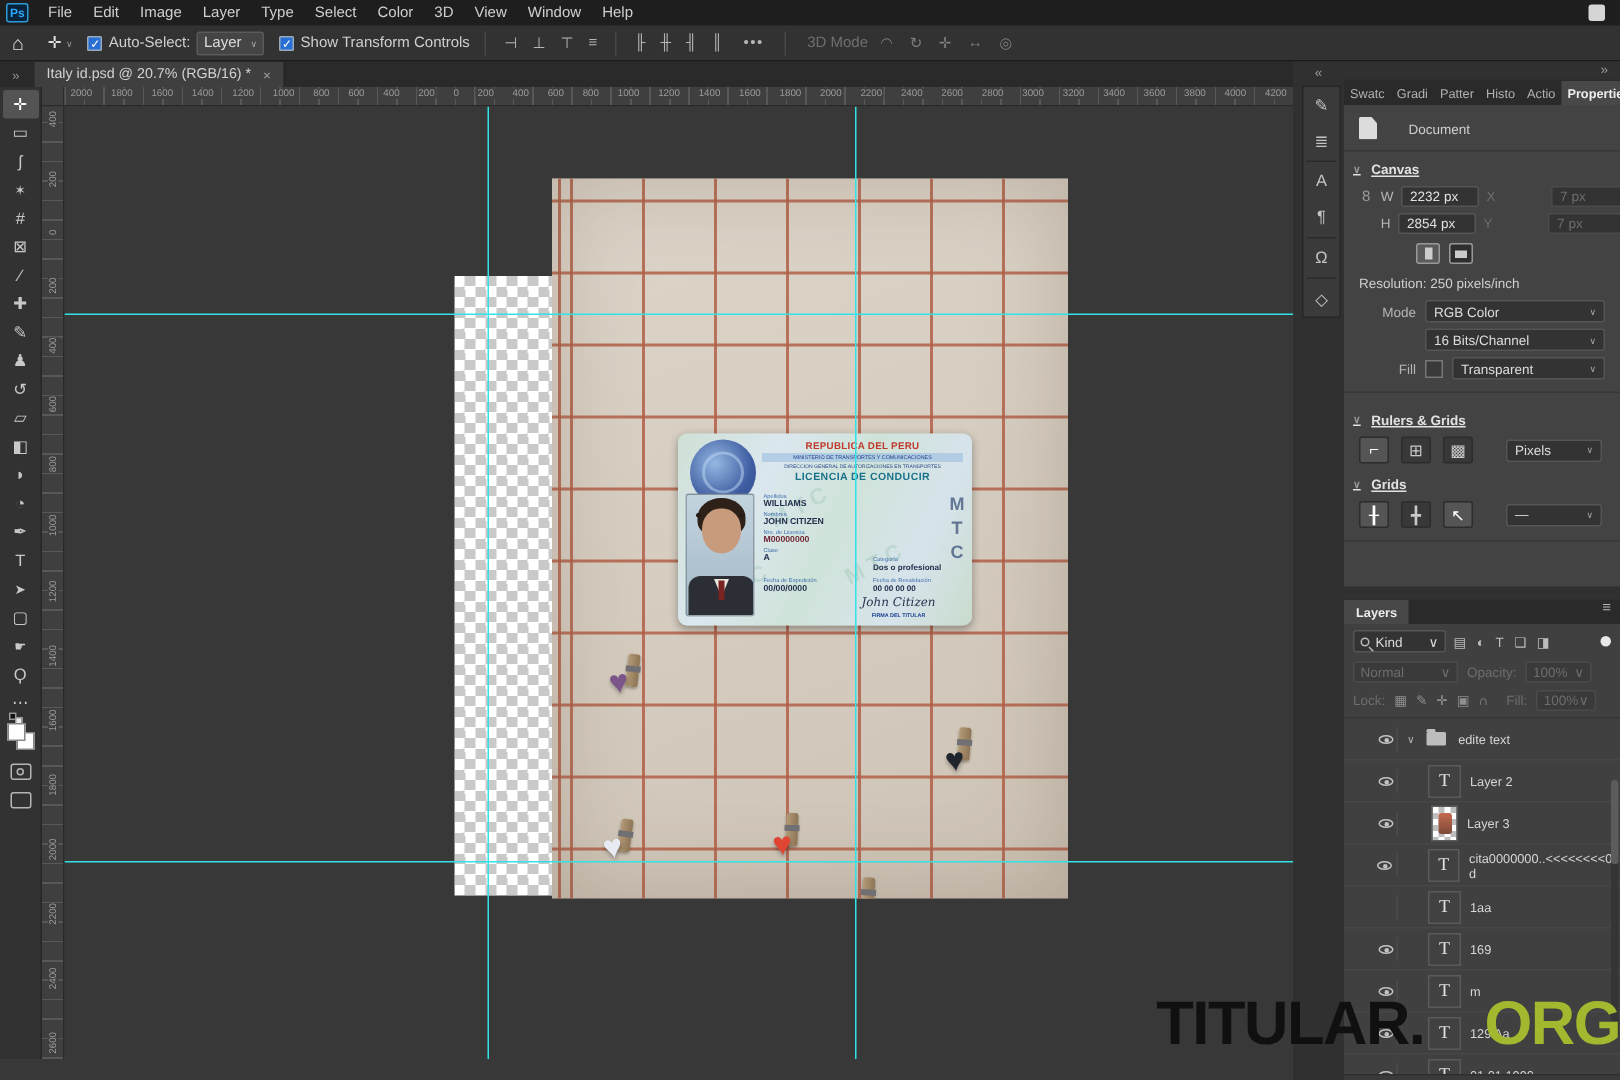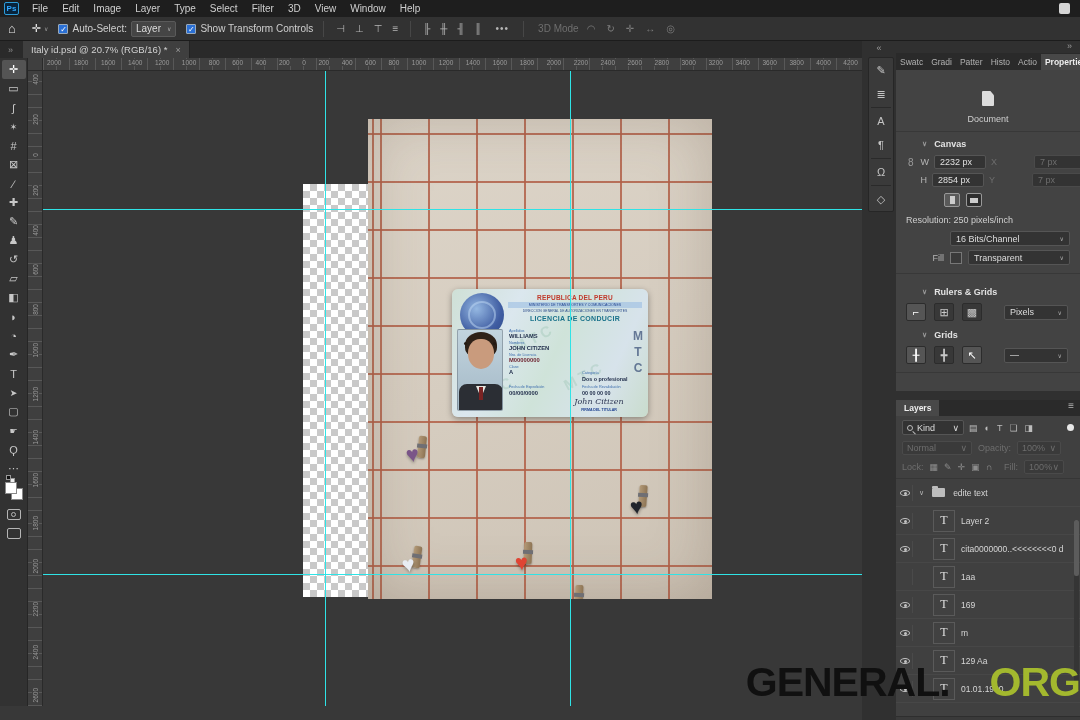--- a/index.html
+++ b/index.html
@@ -175,26 +175,26 @@
   .panels { position:absolute; left:34px; top:0; right:0; bottom:0; }
   .collapse-row { height:12px; display:flex; justify-content:flex-end; }
   .collapse-row span { color:#9a9a9a; font-size:9px; padding-right:8px; }
 
   .props-tabs { display:flex; align-items:flex-end; height:17px; background:#2a2a2a; }
   .props-tabs .ptab { font-size:8.5px; color:#b2b2b2; padding:3px 4px; }
   .props-tabs .ptab.active { background:#484848; color:#ededed; font-weight:bold; }
 
   .props-body { background:#434343; height:327px; position:relative; font-size:9px; color:#cfcfcf;
                 border-bottom:6px solid #303030; }
-  .doc-row { display:flex; align-items:center; gap:8px; padding:21px 10px 7px 10px;
-             border-bottom:1px solid #383838;flex-direction:column; }
+  .doc-row { display:flex; align-items:center; gap:21px; padding:8px 10px 7px 10px;
+             border-bottom:1px solid #383838; }
   .doc-icon { width:12px; height:15px; background:#dcdcdc; border-radius:1px;
               clip-path:polygon(0 0,70% 0,100% 28%,100% 100%,0 100%); }
-  .sec-head { display:flex; gap:7px; align-items:center; padding:7px 10px 4px 26px;
-              color:#e2e2e2; font-weight:bold; }
+  .sec-head { display:flex; gap:7px; align-items:center; padding:7px 10px 4px 6px;
+              color:#e2e2e2; font-weight:bold;text-decoration:underline; }
   .sec-caret { color:#9a9a9a; font-size:7px; }
   .dim-row { display:flex; align-items:center; gap:5px; padding:2px 10px; }
   .fld { background:#333333; border:1px solid #555; border-radius:2px; padding:1px 5px;
          color:#e0e0e0; min-width:52px; height:14px; display:flex; align-items:center; }
   .fld.dim { color:#6d6d6d; border-color:#4a4a4a;margin-left:32px; }
   .lbl { color:#b5b5b5; width:12px; text-align:right; }
   .lbl.dim { color:#6d6d6d; }
   .linkchain { color:#9a9a9a; font-size:10px; padding:0 2px; }
   .orient { display:flex; gap:6px; padding:4px 0 2px 48px; }
   .orient .o-p { width:16px; height:14px; border:1px solid #999; border-radius:2px; background:#2e2e2e;
@@ -228,21 +228,21 @@
   .kind-icons { display:flex; gap:7px; color:#bdbdbd; font-size:9px; align-items:center; }
   .kind-toggle { margin-left:auto; width:7px; height:7px; border-radius:50%; background:#e8e8e8; }
   .blend-row { display:flex; align-items:center; gap:6px; padding:2px 6px; font-size:9px; color:#6d6d6d; }
   .blend-dd { background:#3a3a3a; border:1px solid #4a4a4a; border-radius:2px; height:14px; width:70px;
               display:flex; align-items:center; justify-content:space-between; padding:0 4px; color:#6d6d6d; }
   .lock-row { display:flex; align-items:center; gap:6px; padding:3px 6px 4px 6px; font-size:9px;
               color:#6d6d6d; border-bottom:1px solid #363636; }
   .lock-row .li { color:#8d8d8d; font-size:9px; }
   .layer-rows { position:relative; }
   .lrow { display:flex; align-items:center; height:28px; border-bottom:1px solid #474747;
-          padding-left:1px; gap:6px; }
+          padding-left:20px; gap:6px; }
   .eyebox { width:16px; height:16px; border-right:1px solid #4a4a4a; display:flex; align-items:center;
             justify-content:center; }
   .eye { width:10px; height:6px; border:1px solid #c2c2c2; border-radius:50%; position:relative; }
   .eye::after { content:""; position:absolute; left:3px; top:1px; width:3px; height:3px;
                 background:#c2c2c2; border-radius:50%; }
   .gcaret { color:#b5b5b5; font-size:7px; }
   .folder { width:13px; height:9px; background:#bdbdbd; border-radius:1px; position:relative; margin-left:2px; }
   .folder::before { content:""; position:absolute; left:0; top:-2px; width:6px; height:2px; background:#bdbdbd;
                     border-radius:1px 1px 0 0; }
   .t-thumb { width:22px; height:22px; border:1px solid #5a5a5a; color:#e0e0e0; font-size:12px;
@@ -274,21 +274,21 @@
 
   <div class="menubar">
     <div class="ps-logo">Ps</div>
     <div class="menu-items">
         <span>File</span>
         <span>Edit</span>
         <span>Image</span>
         <span>Layer</span>
         <span>Type</span>
         <span>Select</span>
-        <span>Filter</span>
+        <span>Color</span>
         <span>3D</span>
         <span>View</span>
         <span>Window</span>
         <span>Help</span>
       </div>
     <div class="workspace-icon"></div>
   </div>
 
   <div class="optionsbar">
     <span class="ob-home">⌂</span>
@@ -550,20 +550,27 @@
         <div class="orient">
           <span class="o-p" style="background:#5a5a5a">
               <i></i>
             </span>
           <span class="o-p o-l">
               <i></i>
             </span>
         </div>
         <div class="res-row">Resolution: 250 pixels/inch</div>
         <div class="mode-row">
+          <span class="mr-label">Mode</span>
+          <span class="sel">
+            <span>RGB Color</span>
+            <span class="dd-caret">∨</span>
+          </span>
+        </div>
+        <div class="mode-row">
           <span class="mr-label"></span>
           <span class="sel">
             <span>16 Bits/Channel</span>
             <span class="dd-caret">∨</span>
           </span>
         </div>
         <div class="mode-row">
           <span class="mr-label">Fill</span>
           <span class="fill-sw"></span>
           <span class="sel">
@@ -659,20 +666,29 @@
             <span class="eyebox">
                 <span class="eye"></span>
               </span>
             <span class="t-thumb">T</span>
             <span class="lname">Layer 2</span>
           </div>
           <div class="lrow">
             <span class="eyebox">
                 <span class="eye"></span>
               </span>
+            <span class="img-thumb">
+                <i></i>
+              </span>
+            <span class="lname">Layer 3</span>
+          </div>
+          <div class="lrow">
+            <span class="eyebox">
+                <span class="eye"></span>
+              </span>
             <span class="t-thumb">T</span>
             <span class="lname">cita0000000..&lt;&lt;&lt;&lt;&lt;&lt;&lt;&lt;0 d</span>
           </div>
           <div class="lrow">
             <span class="eyebox"></span>
             <span class="t-thumb">T</span>
             <span class="lname">1aa</span>
           </div>
           <div class="lrow">
             <span class="eyebox">
@@ -713,15 +729,15 @@
           <span>◐</span>
           <span>❏</span>
           <span>⊞</span>
           <span>⌧</span>
         </div>
       </div>
     </div>
   </div>
 
   <div class="watermark">
-    <span class="dark">GENERAL.</span><span class="accent">ORG</span>
+    <span class="dark">TITULAR.</span><span class="accent">ORG</span>
   </div>
 </div>
 
 </body></html>

